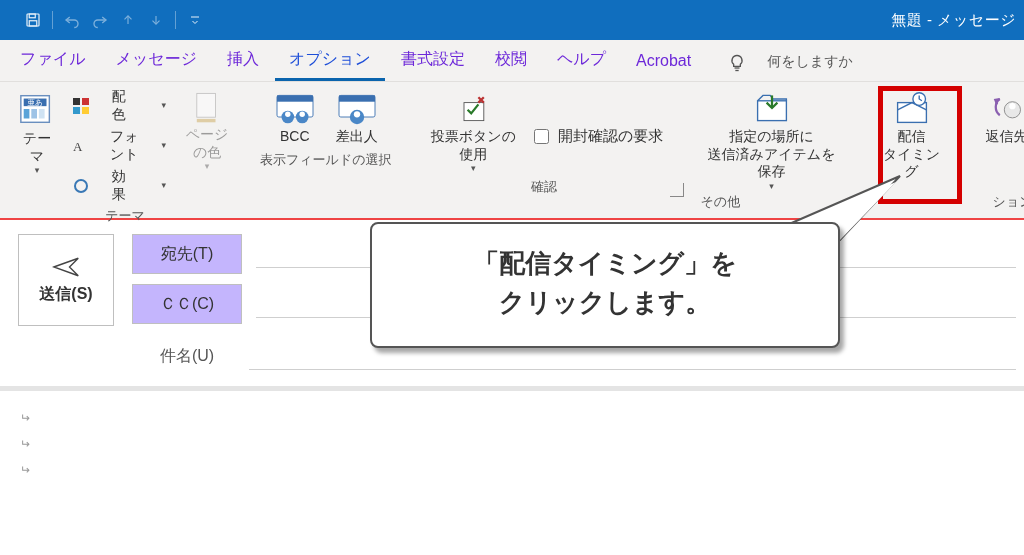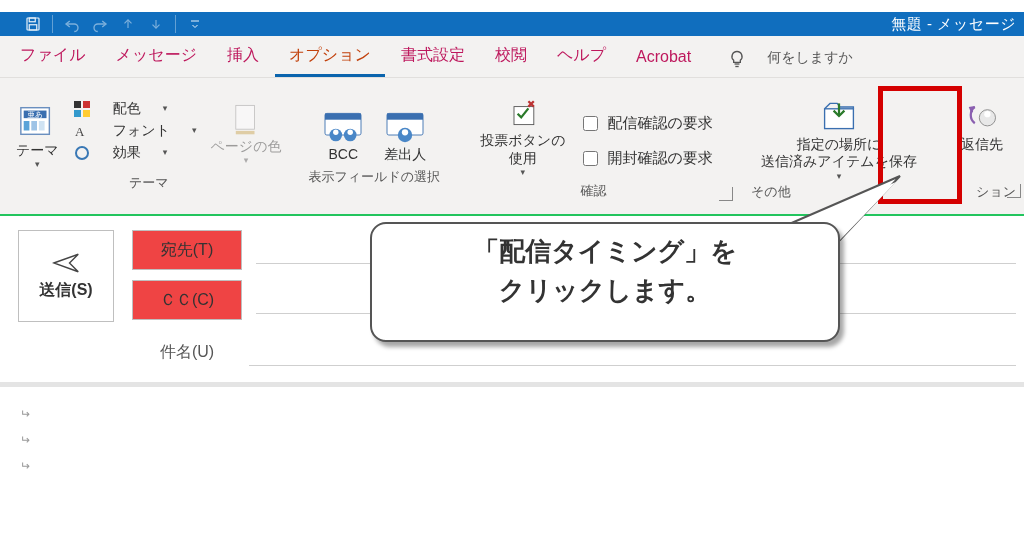--- a/index.html
+++ b/index.html
@@ -6,52 +6,51 @@
   html, body { margin:0; padding:0; }
   body {
     width:1024px; height:555px;
     font-family:"Yu Gothic UI","Meiryo",sans-serif;
     font-size:14px; color:#333; background:#fff;
     overflow:hidden; position:relative;
   }
 
   
   .titlebar {
-    height:24px; background:#106ebe; color:#fff;
+    height:40px; background:#106ebe; color:#fff;
     display:flex; align-items:center; padding:0 20px;
     position:relative;
-    margin-top:12px;
   }
   .titlebar .qat { display:flex; align-items:center; gap:2px; }
   .qat-btn {
     width:26px; height:26px; display:flex; align-items:center; justify-content:center;
     opacity:.9;
   }
   .qat-btn.disabled { opacity:.45; }
   .qat-sep { width:1px; height:18px; background:rgba(255,255,255,.35); margin:0 4px;}
   .titlebar .wtitle { position:absolute; right:8px; font-size:15px; letter-spacing:.5px;}
 
   
   .tabs {
     height:42px; background:#f3f2f1; display:flex; align-items:flex-end;
     padding:0 6px; border-bottom:1px solid #e1dfdd; gap:2px;
   }
   .tab {
-    padding:10px 14px 8px; font-size:16px; color:#be185d; cursor:pointer;
+    padding:10px 14px 8px; font-size:16px; color:#6d28d9; cursor:pointer;
     border-bottom:3px solid transparent;
   }
-  .tab.active { color:#c2410c; border-bottom-color:#0a64ad; font-weight:500;}
+  .tab.active { color:#1d4ed8; border-bottom-color:#0a64ad; font-weight:500;}
   .tellme { display:flex; align-items:center; gap:20px; margin-left:20px; color:#555;
     padding-bottom:10px;}
   .tellme svg { margin-bottom:-2px;}
 
   
   .ribbon {
-    height:138px; background:#f3f2f1; display:flex; align-items:center;
-    border-bottom:2px solid #22c55e;
+    height:138px; background:#f3f2f1; display:flex; align-items:flex-start;
+    border-bottom:2px solid #ef4444;
   }
   .group {
     display:flex; flex-direction:column; align-items:center; justify-content:space-between;
     padding:6px 10px 2px; position:relative;
   }
   .group-body { flex:1; display:flex; align-items:flex-start; gap:8px; }
   .group-label { font-size:13px; color:#555; padding:3px 0 4px; text-align:center; white-space:nowrap;}
   .group-sep { width:1px; background:#d6d4d1; margin:6px 0; }
 
   .bigbtn {
@@ -81,35 +80,35 @@
   
   .compose { padding:14px 8px 6px 18px; display:flex; align-items:flex-start; gap:18px;}
   .send-box {
     width:96px; height:92px; border:1px solid #bfbfbf; display:flex;
     flex-direction:column; align-items:center; justify-content:center; gap:6px;
   }
   .addr-col { display:flex; flex-direction:column; gap:10px; }
   .addr-row { display:flex; align-items:center; gap:14px; }
   .addr-btn {
     width:110px; height:40px; border:1px solid #bfbfbf; display:flex;
-    align-items:center; justify-content:center; font-size:16px; background:#ef4444;
+    align-items:center; justify-content:center; font-size:16px; background:#c4b5fd;
   }
   .addr-line { flex:1; border-bottom:1px solid #cfcfcf; height:28px; }
   .subj-lbl { width:110px; text-align:center; font-size:16px; color:#555;}
   .thick-sep { height:5px; background:#e4e4e4; margin:10px 0 6px 0;}
 
   .body-area { padding:8px 20px; color:#9a9a9a; font-size:13px; line-height:2.0;}
   .para::before { content:"↵"; transform:scaleX(-1); display:inline-block; font-size:12px;}
 
   
   .callout {
     position:absolute; left:370px; top:222px; width:470px; min-height:120px;
-    background:#fff; border:2px solid #555; border-radius:16px;
+    background:#fff; border:2px solid #555; border-radius:8px;
     box-shadow:4px 5px 4px rgba(0,0,0,.35);
-    padding:8px 28px 24px; font-size:26px; font-weight:700; line-height:1.5;
+    padding:20px 28px 24px; font-size:26px; font-weight:700; line-height:1.5;
     text-align:center;
   }
   .tail-svg { position:absolute; left:720px; top:168px; pointer-events:none;}
 
   .flex1 { flex:1; }
 </style>
 </head>
 <body>
 
 <div class="titlebar">
@@ -272,24 +271,20 @@
           <path d="M14 22l4 4 8-10" stroke="#2a7a2a" stroke-width="2.5" fill="none"></path>
           <path d="M26 8l6 6M32 8l-6 6" stroke="#b33" stroke-width="2.5"></path>
         </svg>
         <span class="lbl" style="white-space:pre-line">投票ボタンの
 使用</span>
         <span class="drop">▾</span>
       </div>
       <div style="display:flex;flex-direction:column;gap:14px;padding-top:10px;">
         <label class="chk">
           <input type="checkbox" style="">
-          <span>配信確認の要求</span>
-        </label>
-        <label class="chk">
-          <input type="checkbox" style="">
           <span>開封確認の要求</span>
         </label>
       </div>
     </div>
     <div class="group-label">確認</div>
     <div class="launcher"></div>
   </div>
   <div class="group-sep"></div>
 
   <div class="group flex1" style="padding-right:4px;">
@@ -298,20 +293,30 @@
         <svg width="42" height="36" viewBox="0 0 44 40">
           <rect x="6" y="12" width="32" height="22" fill="#fff" stroke="#3a6fb0" stroke-width="1.5"></rect>
           <path d="M6 12l6-6h8l3 4h15v2" fill="none" stroke="#3a6fb0" stroke-width="1.5"></path>
           <path d="M22 6v14" stroke="#2a7a2a" stroke-width="2.5"></path>
           <path d="M16 14l6 6 6-6" stroke="#2a7a2a" stroke-width="2.5" fill="none"></path>
         </svg>
         <span class="lbl" style="white-space:pre-line">指定の場所に
 送信済みアイテムを保存</span>
         <span class="drop">▾</span>
       </div>
+      <div class="bigbtn" style="min-width:72px">
+        <svg width="42" height="36" viewBox="0 0 44 40">
+          <rect x="6" y="14" width="32" height="22" fill="#fff" stroke="#3a6fb0" stroke-width="1.5"></rect>
+          <path d="M6 22l16-8 16 8" fill="none" stroke="#3a6fb0" stroke-width="1.5"></path>
+          <circle cx="30" cy="10" r="7" fill="#fff" stroke="#3a6fb0" stroke-width="1.5"></circle>
+          <path d="M30 6v4l3 2" stroke="#3a6fb0" stroke-width="1.5" fill="none"></path>
+        </svg>
+        <span class="lbl" style="white-space:pre-line">配信
+タイミング</span>
+      </div>
       <div class="bigbtn" style="min-width:60px">
         <svg width="42" height="36" viewBox="0 0 44 40">
           <circle cx="28" cy="22" r="9" fill="#e8e8e8" stroke="#888"></circle>
           <circle cx="28" cy="18" r="3.5" fill="#fff"></circle>
           <path d="M14 10c-6 4-6 14 0 18" fill="none" stroke="#8a5fb0" stroke-width="2.5"></path>
           <path d="M14 10l-5 1 2 5" fill="none" stroke="#8a5fb0" stroke-width="2.5"></path>
         </svg>
         <span class="lbl">返信先</span>
       </div>
     </div>

